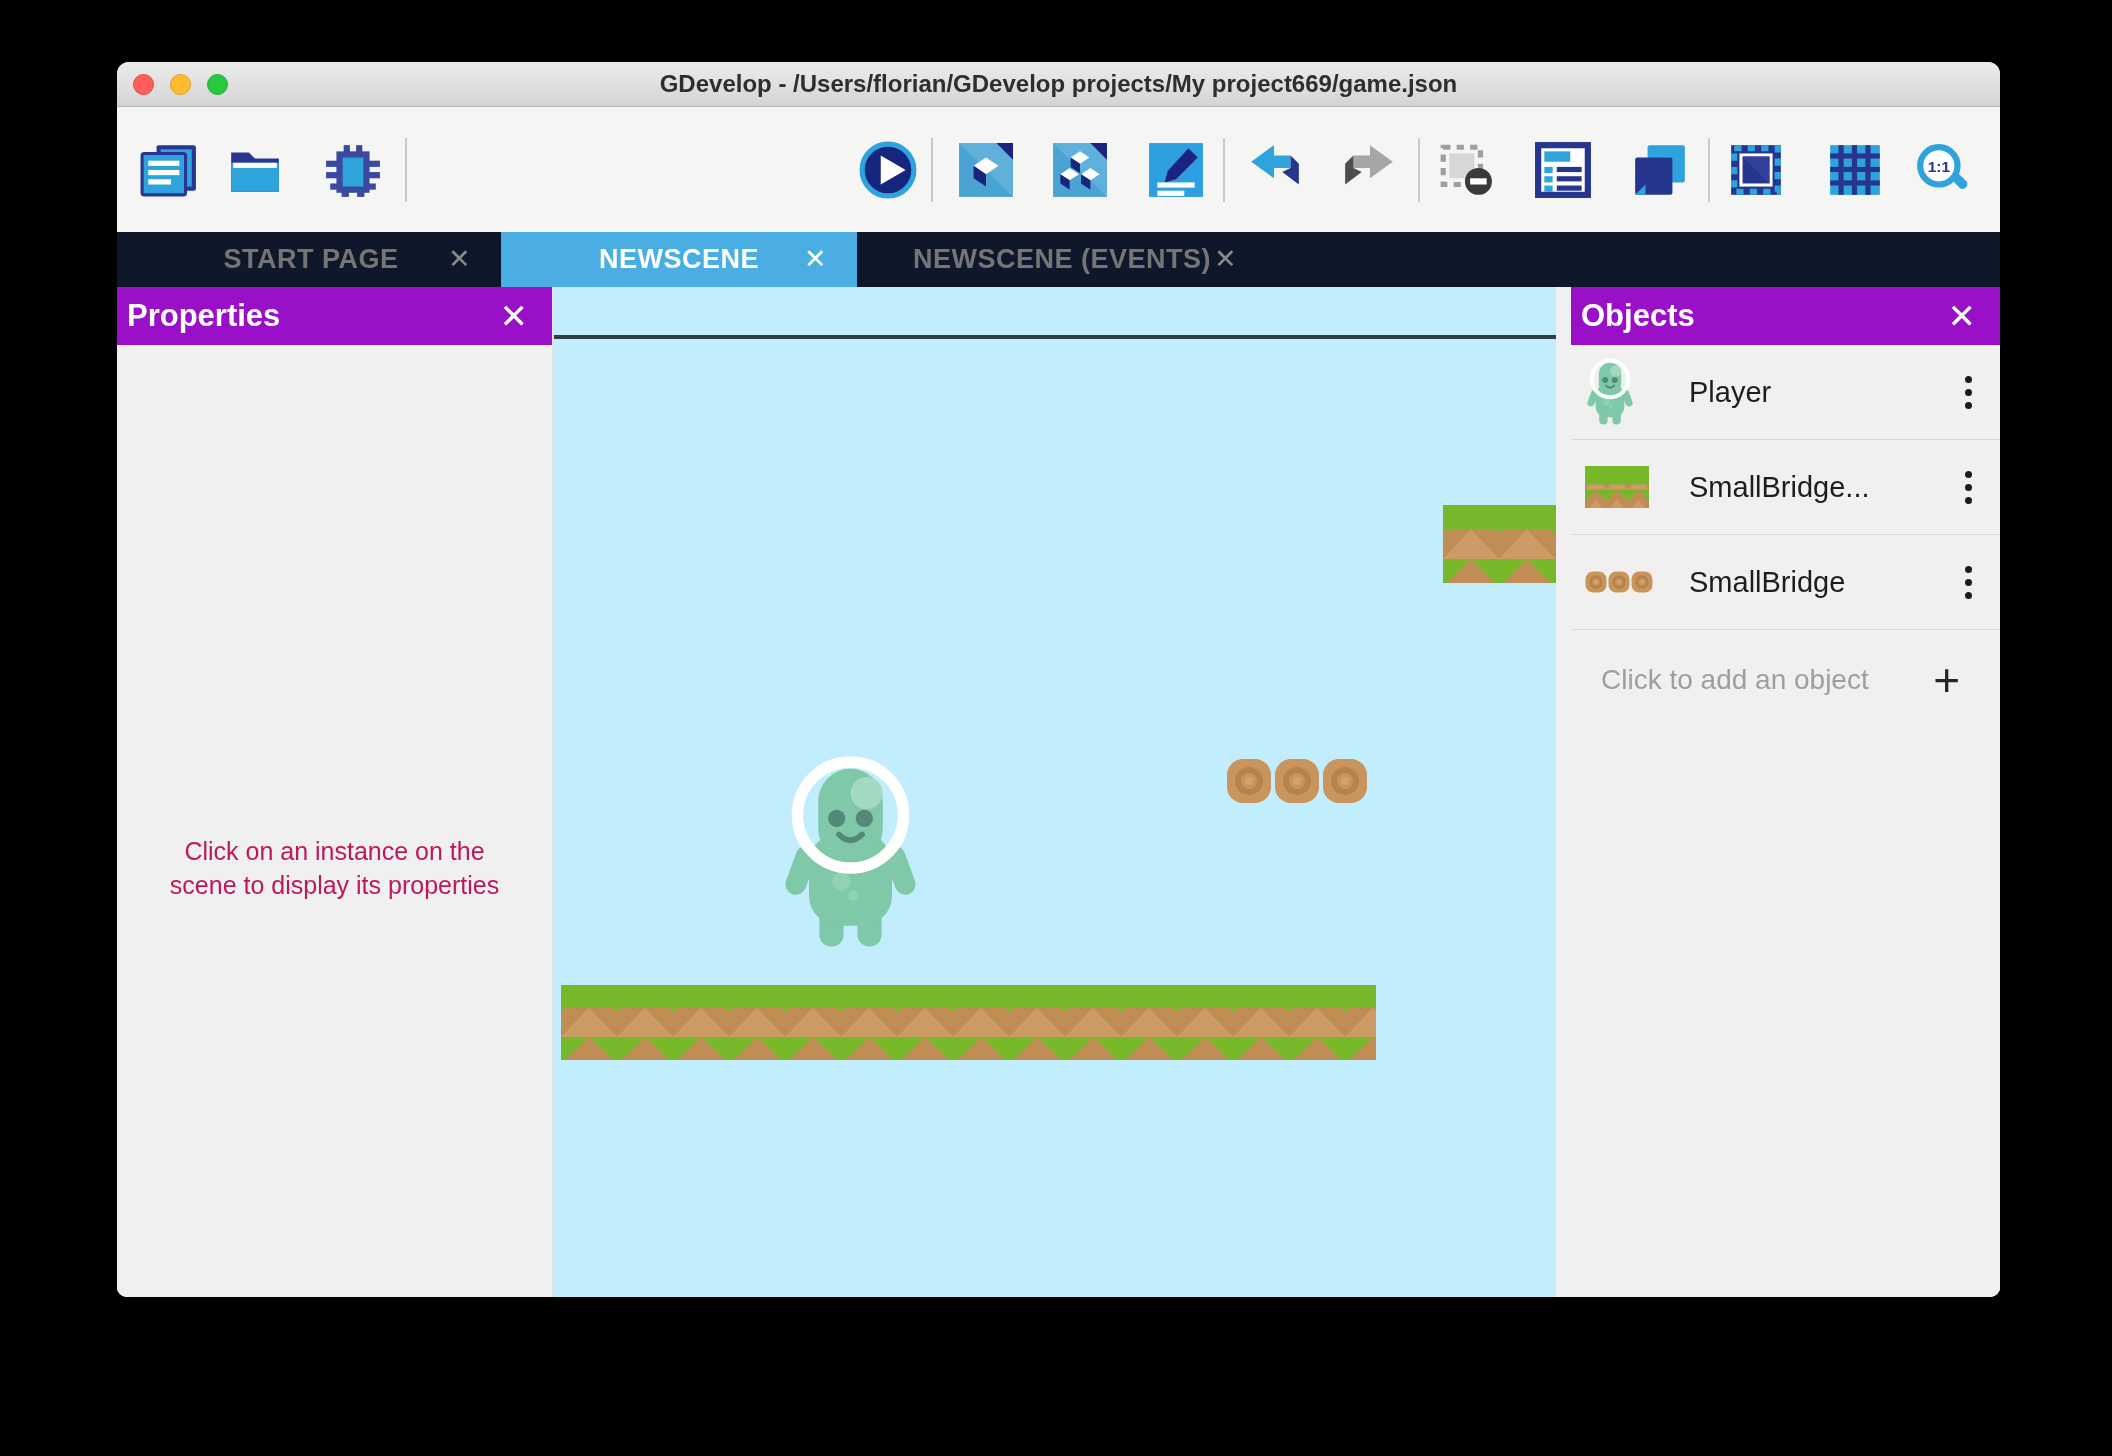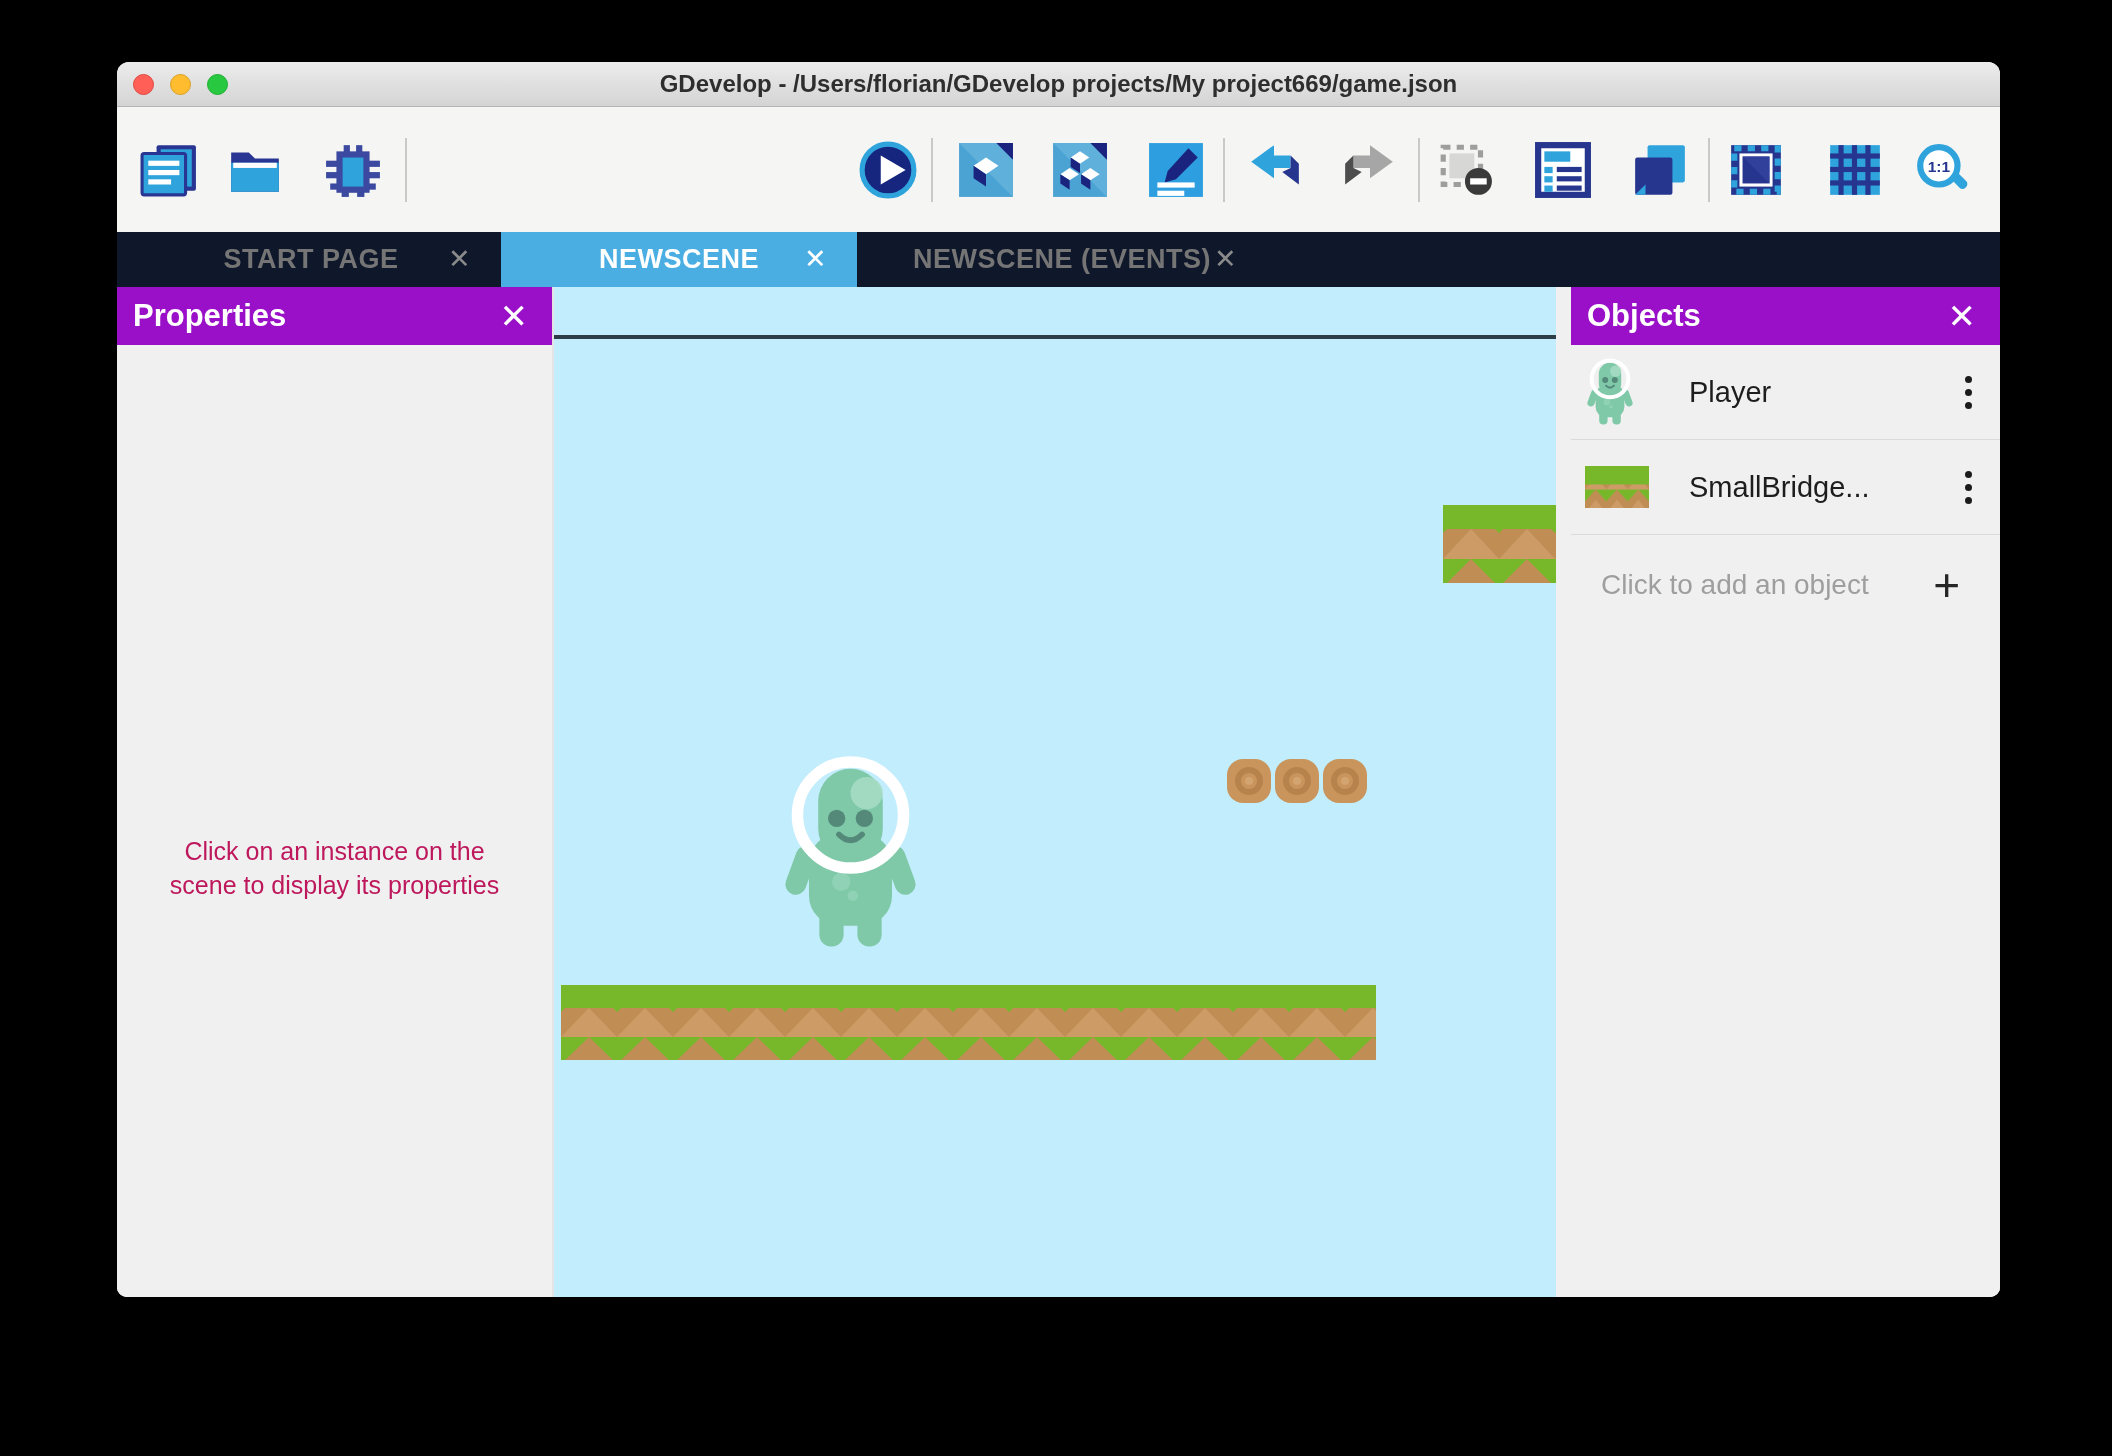--- a/index.html
+++ b/index.html
@@ -39,21 +39,21 @@
   .tab.active { background:#4aaee3; color:#fff; }
   .tab.active .closex { color:#fff; }
   .tab-1{ width:380px; } .tab-2{ width:356px; } .tab-3{ width:410px; }
 
   
   .content { flex:1; display:flex; background:#f0f0f0; min-height:0; }
 
   .panel-header {
     height:58px; flex:0 0 58px; background:#9a10c9; color:#fff;
     display:flex; align-items:center; justify-content:space-between;
-    padding:0 24px 0 16px; font-size:31px; font-weight:600;
+    padding:0 24px 0 10px; font-size:31px; font-weight:600;
   }
   .panel-header .closex { font-size:34px; font-weight:400; cursor:pointer; line-height:1; }
 
   .props { width:437px; flex:0 0 437px; background:#f0f0f0; display:flex; flex-direction:column; border-right:2px solid #e4e4e4; }
   .props-hint { margin:490px auto 0; width:370px; text-align:center; font-size:25px; line-height:1.35; color:#be185d; }
 
   .scene { flex:1; background:#c2edfc; position:relative; margin-right:15px; overflow:hidden; }
   .scene-borderline { position:absolute; left:0; top:48px; width:100%; height:4px; background:#2f3e46; }
   .inst { position:absolute; }
   .logs-row { display:flex; gap:2px; }
@@ -385,20 +385,39 @@
           </svg>
         </div>
         <div class="obj-label">SmallBridge...</div>
         <div class="kebab">
             <i></i>
             <i></i>
             <i></i>
           </div>
       </div>
 
+      <div class="obj-row">
+        <div class="obj-thumb">
+          <svg width="22" height="22" viewBox="0 0 46 46">
+              <use href="#sym-log"></use>
+            </svg>
+          <svg width="22" height="22" viewBox="0 0 46 46" style="margin-left:1px">
+              <use href="#sym-log"></use>
+            </svg>
+          <svg width="22" height="22" viewBox="0 0 46 46" style="margin-left:1px">
+              <use href="#sym-log"></use>
+            </svg>
+        </div>
+        <div class="obj-label">SmallBridge</div>
+        <div class="kebab">
+            <i></i>
+            <i></i>
+            <i></i>
+          </div>
+      </div>
 
       <div class="add-row">
         <span class="add-label">Click to add an object</span>
         <span class="plus">+</span>
       </div>
     </div>
 
   </div>
 </div>
 

